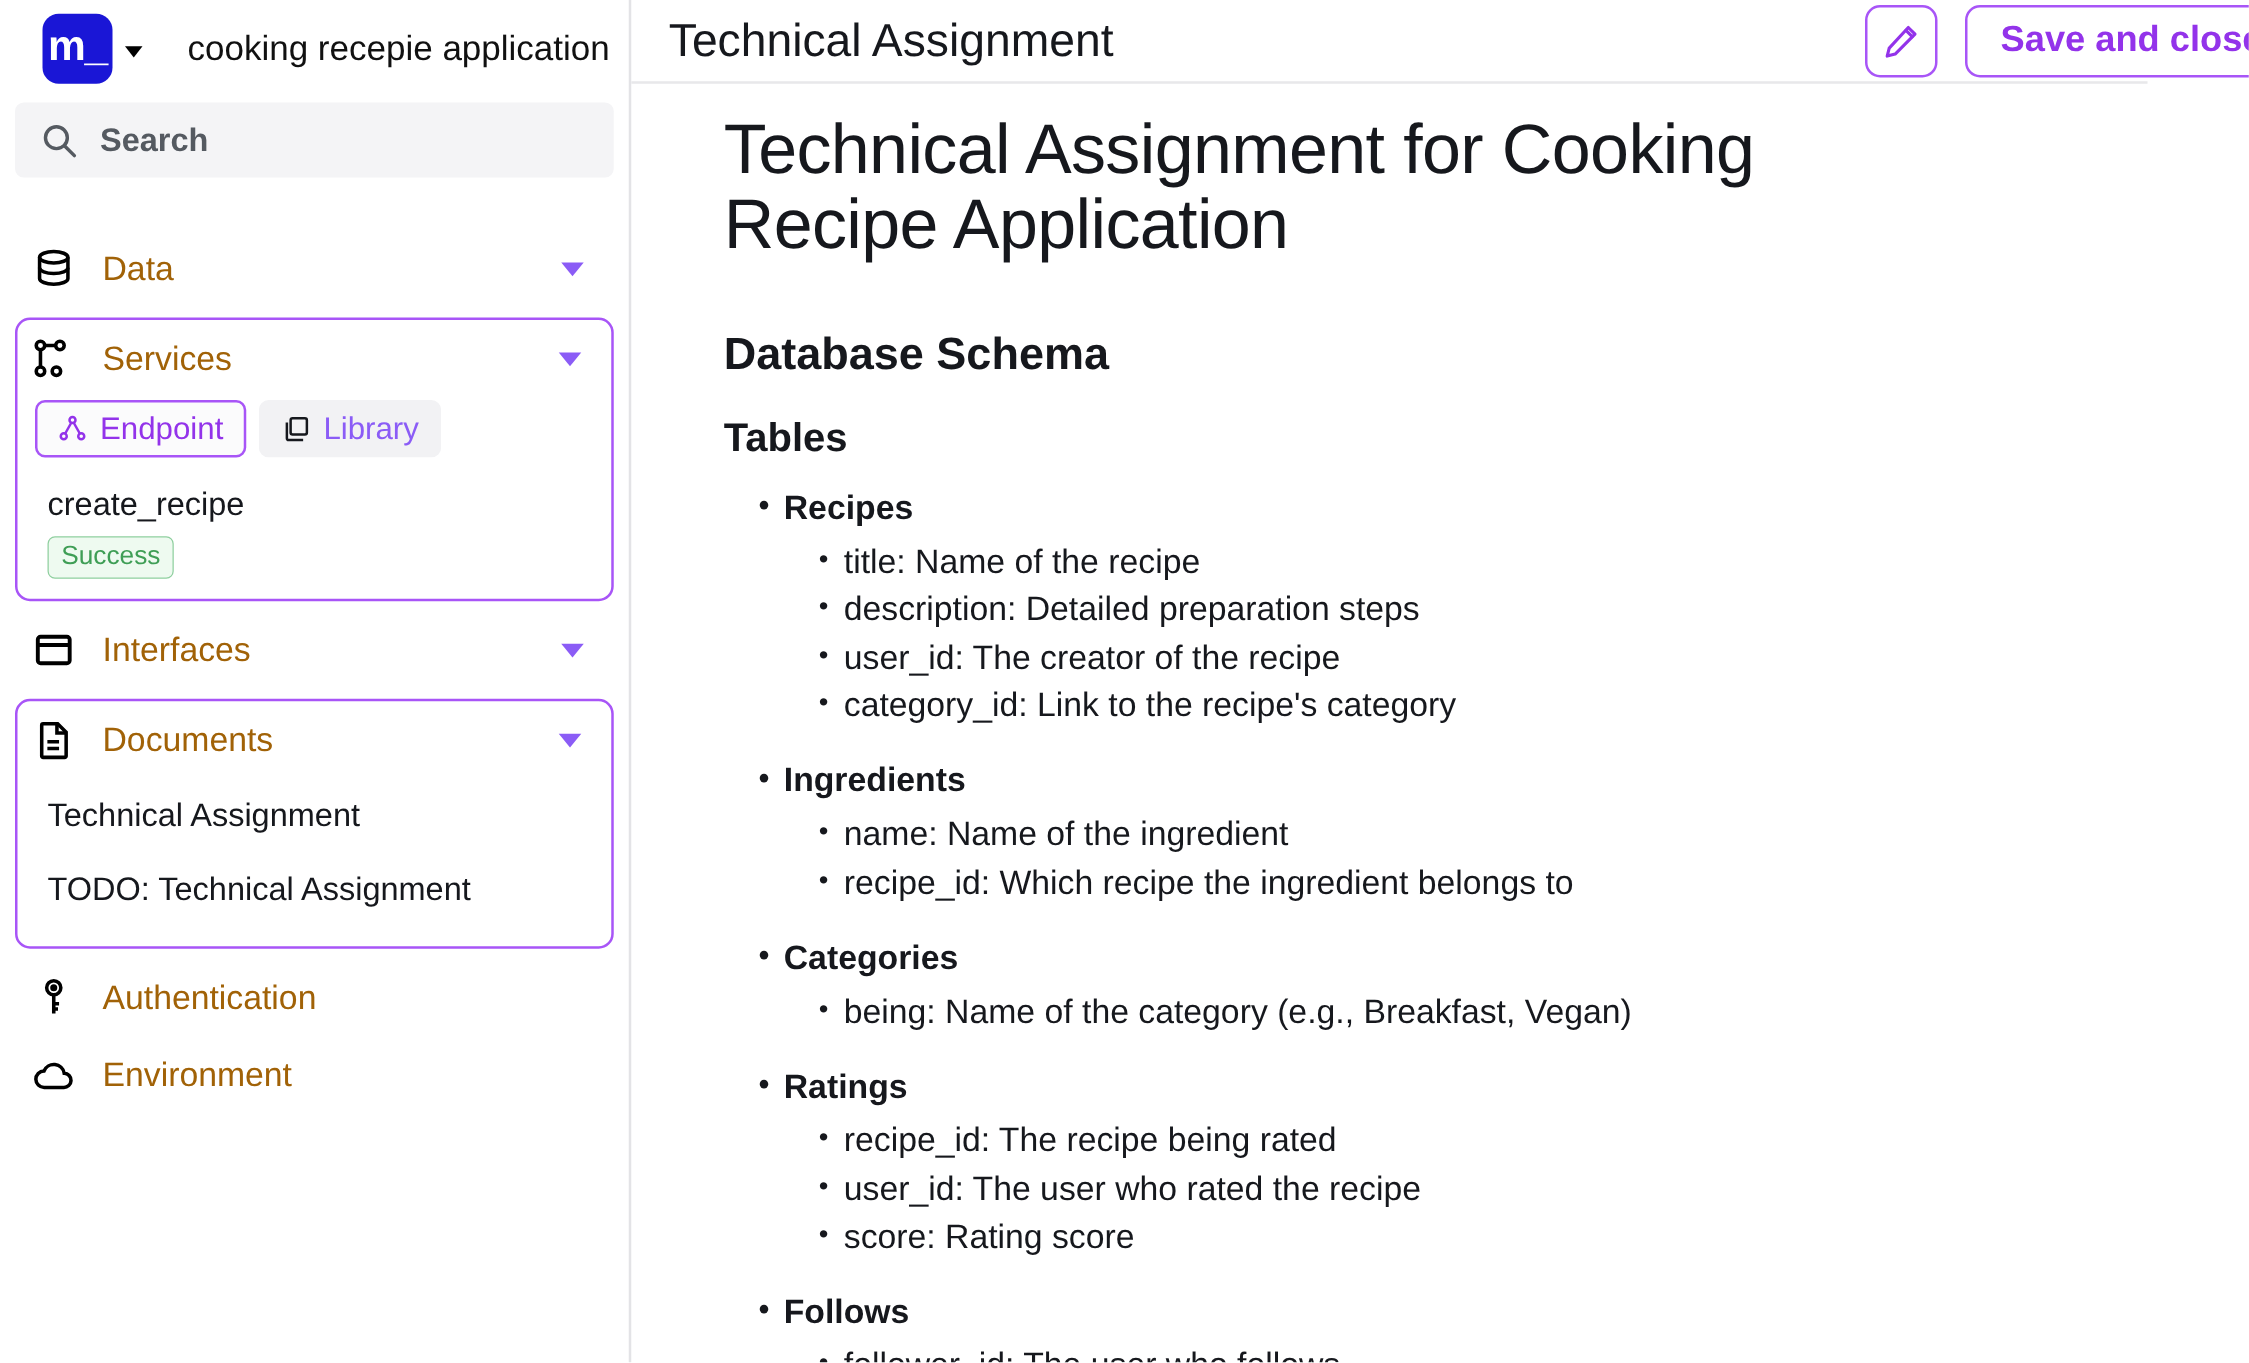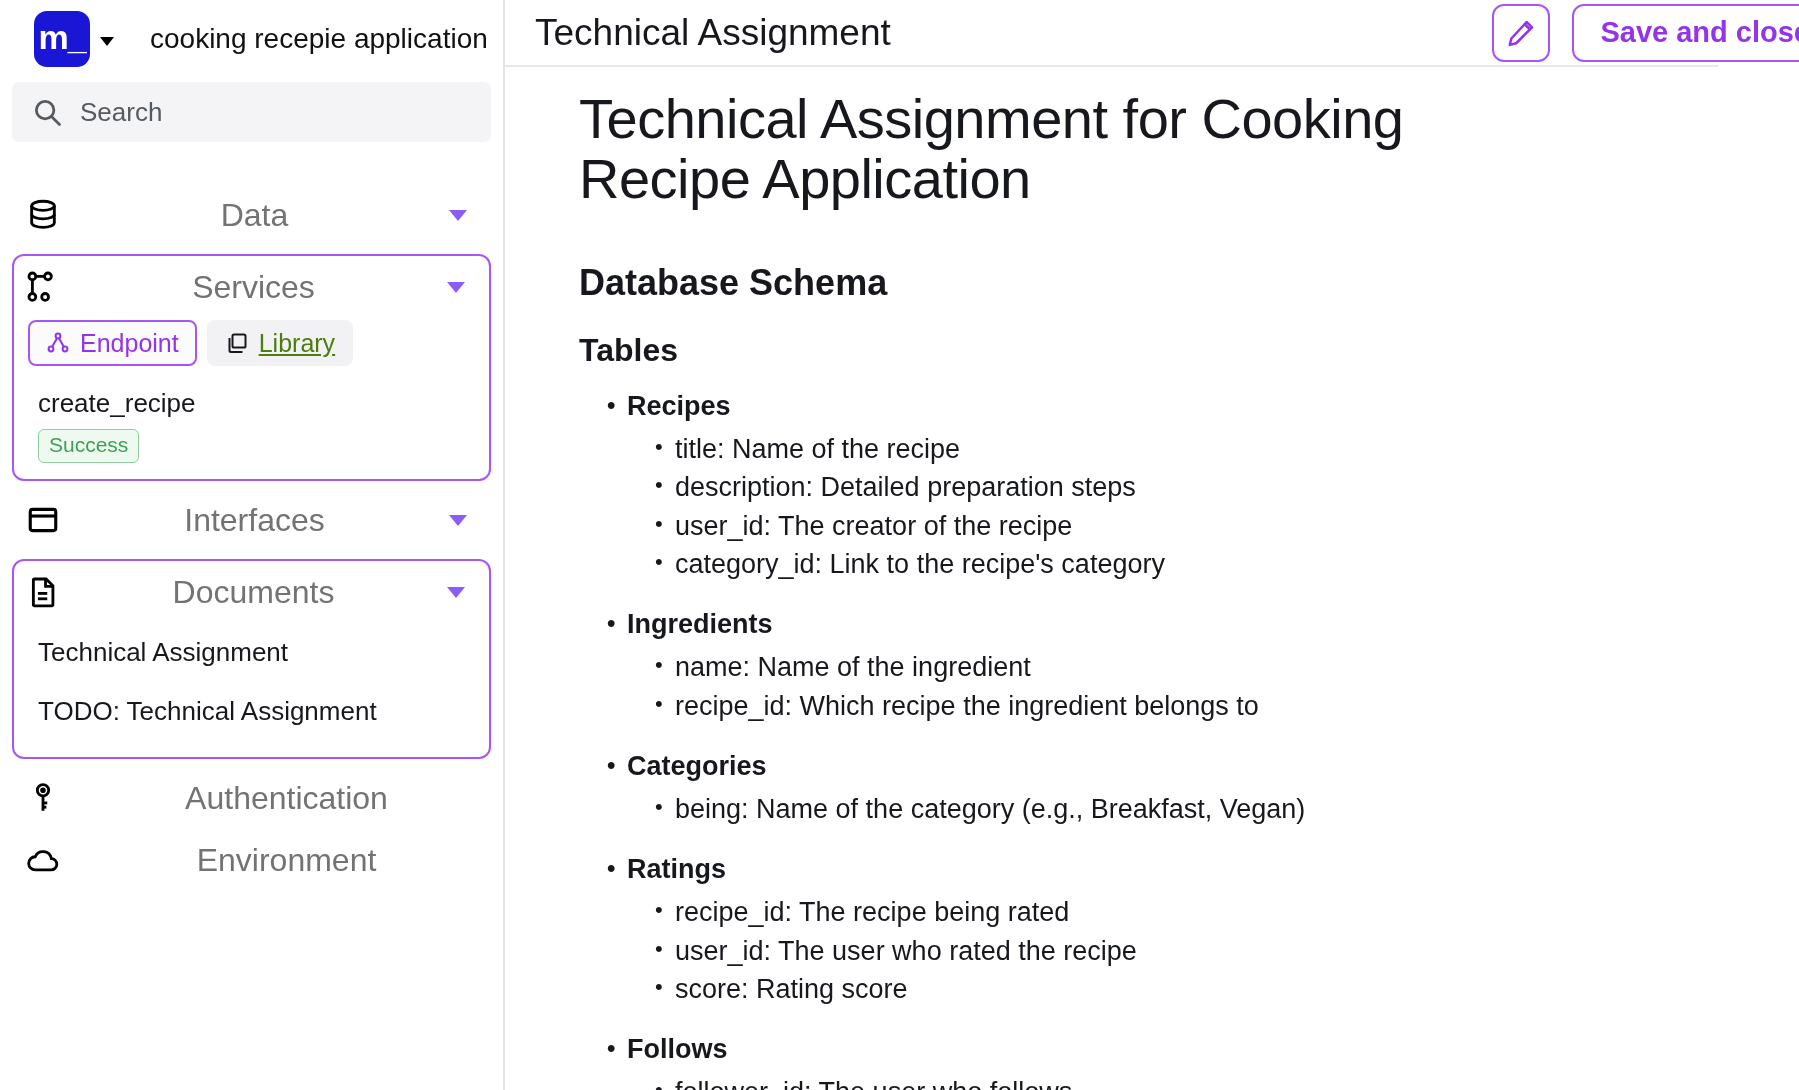--- a/index.html
+++ b/index.html
@@ -71,38 +71,37 @@
     background: #f4f4f6;
     border-radius: 7px;
     display: flex;
     align-items: center;
     padding-left: 20px;
     gap: 18px;
   }
   .search-text {
     font-size: 26px;
     color: #555a61;
-    font-weight: 400;
+    font-weight: 700;
   }
 
   .nav-list { margin-top: 42px; }
 
   .nav-row {
     display: flex;
     align-items: center;
     height: 62px;
     padding-left: 14px;
     gap: 22px;
     cursor: pointer;
   }
   .nav-label {
-    font-size: 32px;
-    color: #737373;
+    font-size: 27px;
+    color: #a16207;
     flex: 1;
-    text-align: center;
   }
   .nav-caret {
     width: 0; height: 0;
     border-left: 9px solid transparent;
     border-right: 9px solid transparent;
     border-top: 11px solid #8b5cf6;
     margin-right: 24px;
   }
 
   .group-card {
@@ -130,22 +129,21 @@
     cursor: pointer;
     border: 2px solid transparent;
   }
   .tab.active {
     border-color: #a855f7;
     background: #fbfbfc;
     color: #9333ea;
   }
   .tab.inactive {
     background: #f2f2f4;
-    color: #4d7c0f;
-    text-decoration: underline;
+    color: #8b5cf6;
   }
 
   .svc-item { padding: 22px 0 0 24px; }
   .svc-name { font-size: 26px; color: #16181d; }
   .badge {
     display: inline-block;
     margin-top: 10px;
     padding: 3px 10px 5px 10px;
     font-size: 21px;
     color: #3f9e56;

